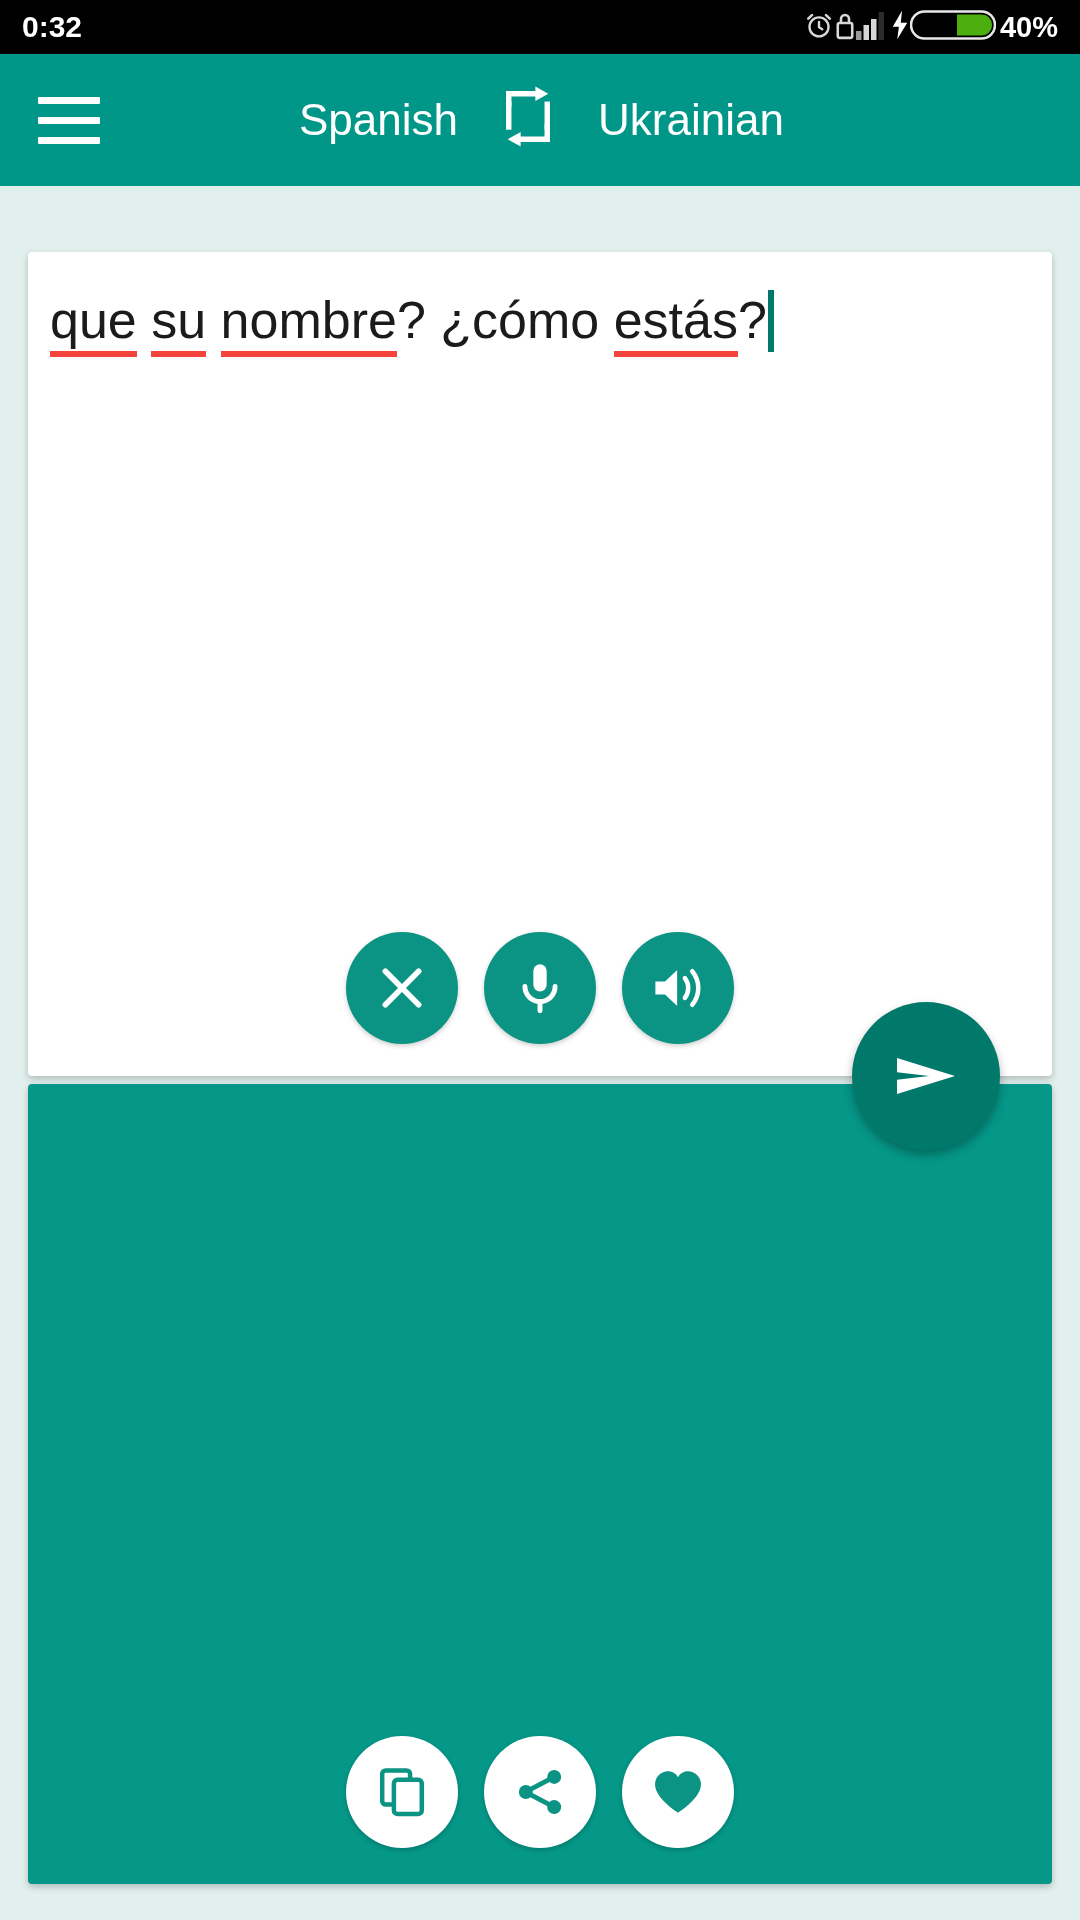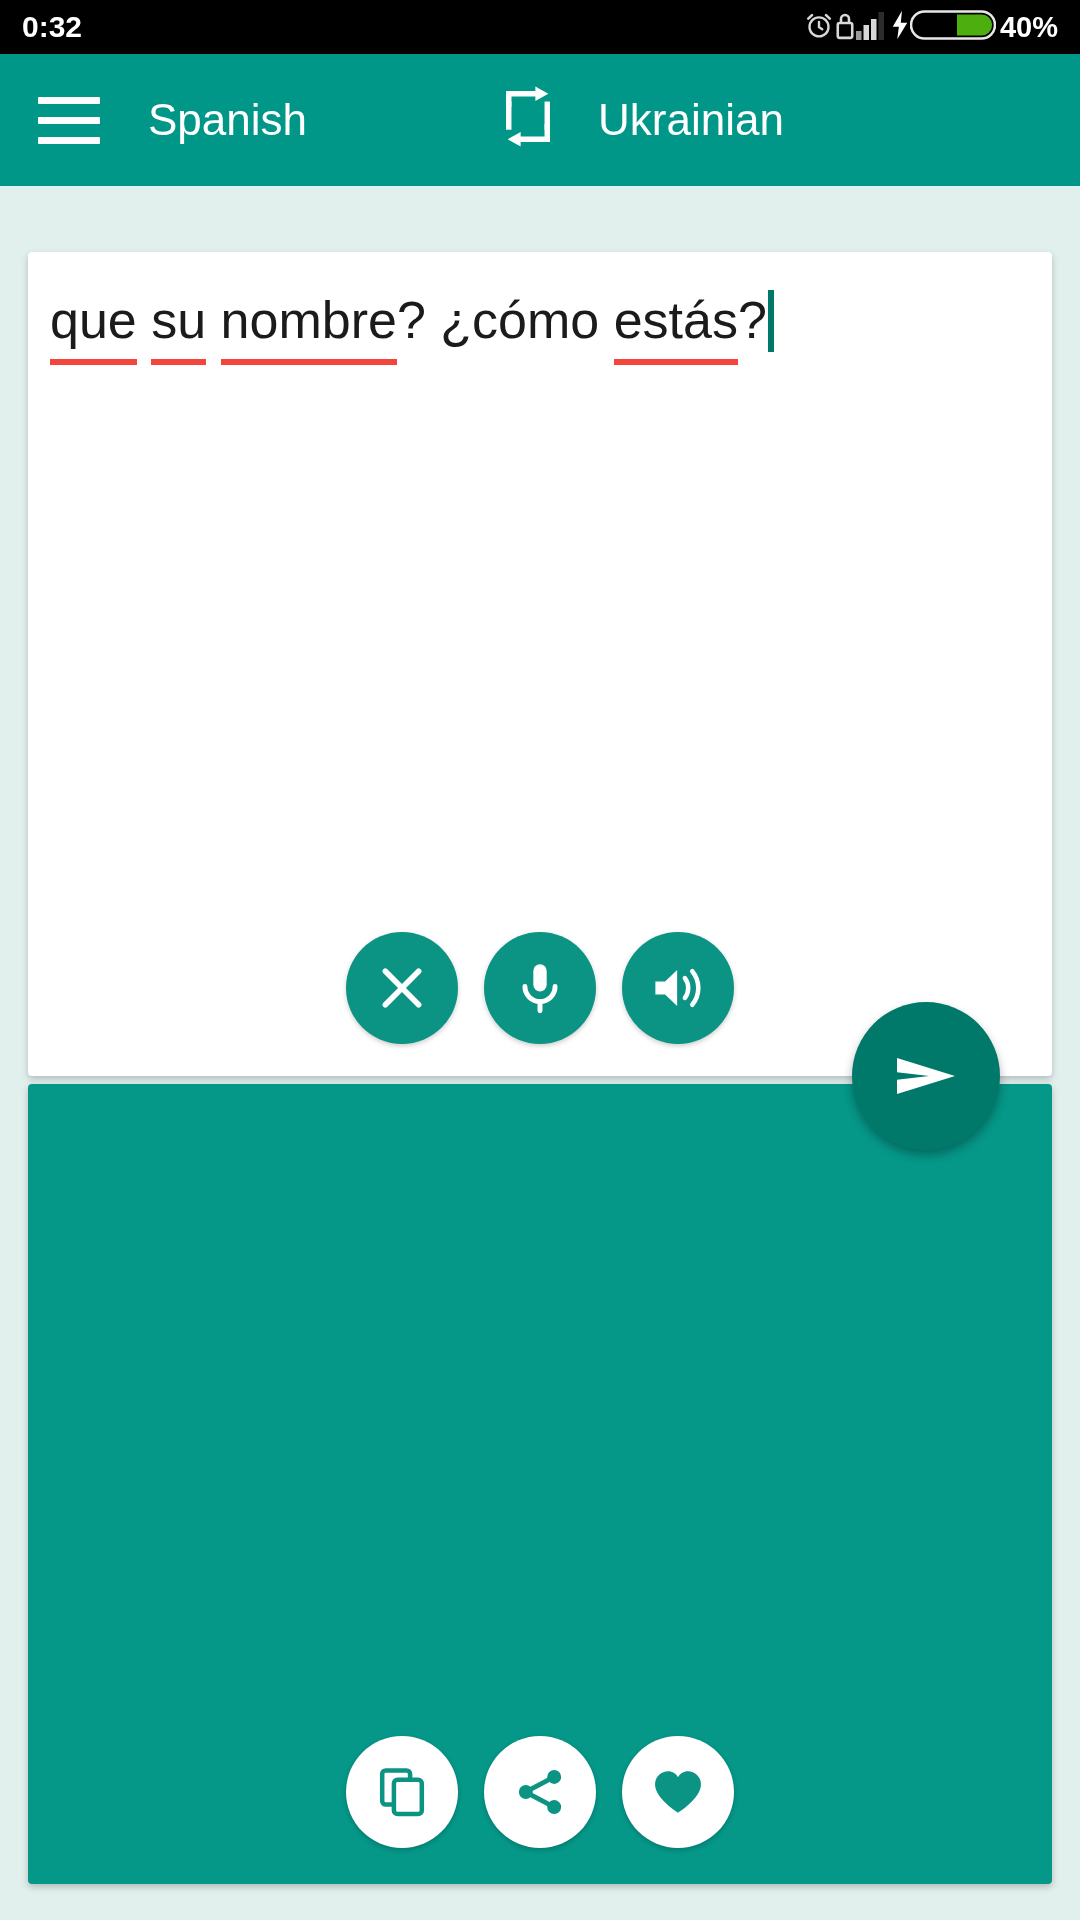--- a/index.html
+++ b/index.html
@@ -69,21 +69,21 @@
     cursor: pointer;
   }
   .hamburger-line {
     width: 62px;
     height: 7px;
     background: #ffffff;
     border-radius: 1px;
   }
   #source-lang {
     flex: 0 0 310px;
-    text-align: left;
+    text-align: right;
     color: #ffffff;
     font-size: 44px;
     font-weight: 400;
     margin-left: 10px;
   }
   #swap-button {
     flex: 0 0 140px;
     display: flex;
     align-items: center;
     justify-content: center;
@@ -114,21 +114,21 @@
     top: 36px;
     left: 22px;
     right: 22px;
     font-size: 52px;
     line-height: 1.25;
     color: #1b1b1b;
     white-space: nowrap;
   }
   .misspelled {
     border-bottom: 6px solid #a3a3a3;
-    padding-bottom: 10px;
+    padding-bottom: 2px;
   }
   #text-caret {
     display: inline-block;
     width: 6px;
     height: 62px;
     background: #00796b;
     vertical-align: -14px;
     margin-left: 1px;
   }
   #source-actions {

